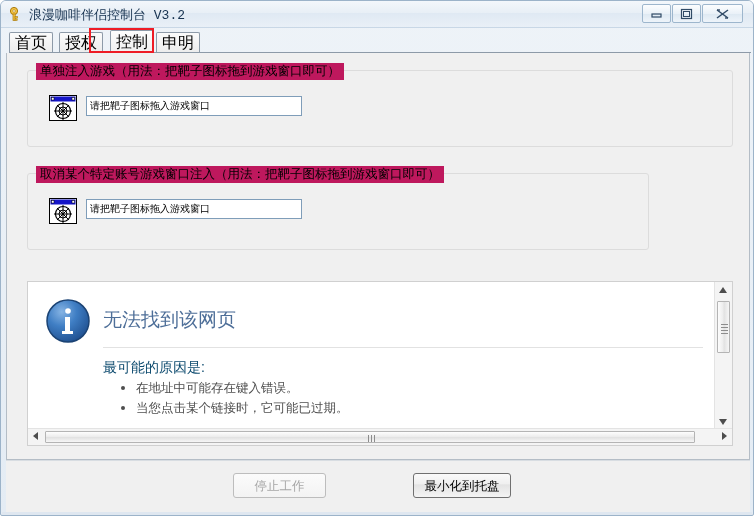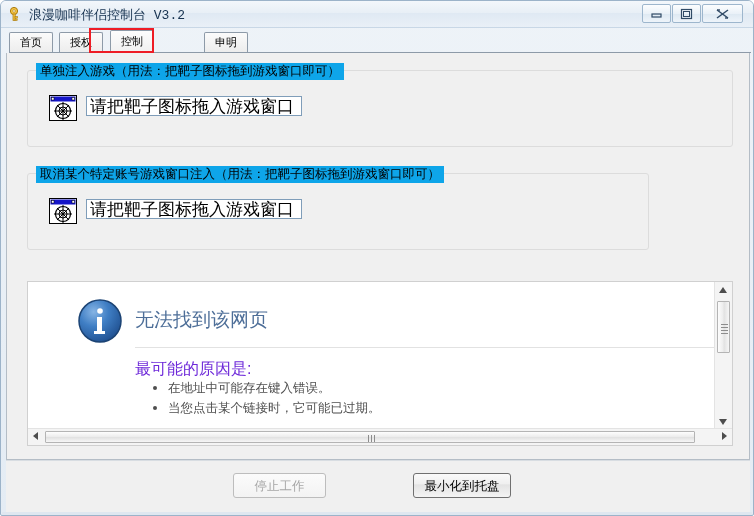--- a/index.html
+++ b/index.html
@@ -75,37 +75,37 @@
   }
   .tab {
     position: absolute;
     top: 3px;
     height: 21px;
     box-sizing: border-box;
     border: 1px solid #8d9aa8;
     border-bottom: none;
     background: linear-gradient(to bottom, #fbfbfb 0%, #ececec 100%);
     color: #000000;
-    font-size: 11px;
+    font-size: 16px;
     text-align: center;
     line-height: 19px;
     font-family: "DejaVu Sans", "Liberation Sans", sans-serif;
     border-radius: 2px 2px 0 0;
   }
   .tab.selected {
     top: 1px;
     height: 23px;
     line-height: 21px;
     background: linear-gradient(to bottom, #fdfdfd 0%, #f0f0f0 100%);
     font-weight: normal;
   }
   #tab-0 { left: 4px;  width: 44px; }
   #tab-1 { left: 54px; width: 44px; }
   #tab-2 { left: 105px; width: 44px; }
-  #tab-3 { left: 151px; width: 44px; margin-left: 48px; }
+  #tab-3 { left: 151px; width: 44px; }
   #tab-underline {
     position: absolute;
     left: 4px; top: 23px;
     width: 742px;
     height: 1px;
     background: #8d9aa8;
   }
   #tab-highlight-box {
     position: absolute;
     left: 88px; top: 27px;
@@ -134,21 +134,21 @@
     box-sizing: border-box;
     border: 1px solid #dcdcdc;
     border-radius: 3px;
     background: transparent;
   }
   .groupbox-title {
     position: absolute;
     top: -8px;
     left: 8px;
     padding: 0 4px;
-    background: #0ea5e9;
+    background: #be185d;
     font-size: 12.5px;
     color: #000000;
     white-space: nowrap;
     font-family: "DejaVu Sans", "Liberation Sans", sans-serif;
   }
   #group-inject   { left: 20px; top: 17px;  width: 706px; height: 77px; }
   #group-uninject { left: 20px; top: 120px; width: 622px; height: 77px; }
 
   .target-icon-box {
     position: absolute;
@@ -158,21 +158,21 @@
   }
   .drop-field {
     position: absolute;
     left: 58px; top: 25px;
     width: 216px;
     height: 20px;
     box-sizing: border-box;
     border: 1px solid #7f9db9;
     background: #ffffff;
     color: #000000;
-    font-size: 17px;
+    font-size: 10px;
     line-height: 18px;
     padding-left: 3px;
     white-space: nowrap;
     overflow: hidden;
     font-family: "DejaVu Sans", "Liberation Sans", sans-serif;
   }
 
   
   #webview {
     position: absolute;
@@ -183,21 +183,20 @@
     background: #ffffff;
     border: 1px solid #d0d0d0;
     overflow: hidden;
   }
   #webview-page {
     position: absolute;
     left: 0; top: 0;
     width: 688px;
     height: 147px;
     background: #ffffff;
-    margin-left: 32px;
   }
   #err-icon {
     position: absolute;
     left: 17px; top: 16px;
     width: 46px; height: 46px;
   }
   #err-heading {
     position: absolute;
     left: 75px; top: 25px;
     font-size: 19px;
@@ -208,22 +207,22 @@
   #err-rule {
     position: absolute;
     left: 75px; top: 65px;
     width: 600px;
     height: 1px;
     background: #e2e2e2;
   }
   #err-reason-title {
     position: absolute;
     left: 75px; top: 77px;
-    font-size: 16px;
-    color: #6d28d9;
+    font-size: 14px;
+    color: #0c4a6e;
     font-family: Liberation Sans, sans-serif;
     white-space: nowrap;
   }
   #err-list {
     position: absolute;
     left: 86px; top: 96px;
     margin: 0;
     padding: 0 0 0 22px;
     list-style: disc;
     color: #6d6d6d;

